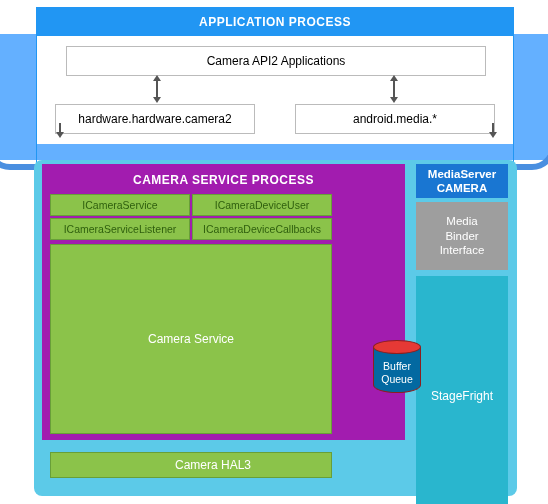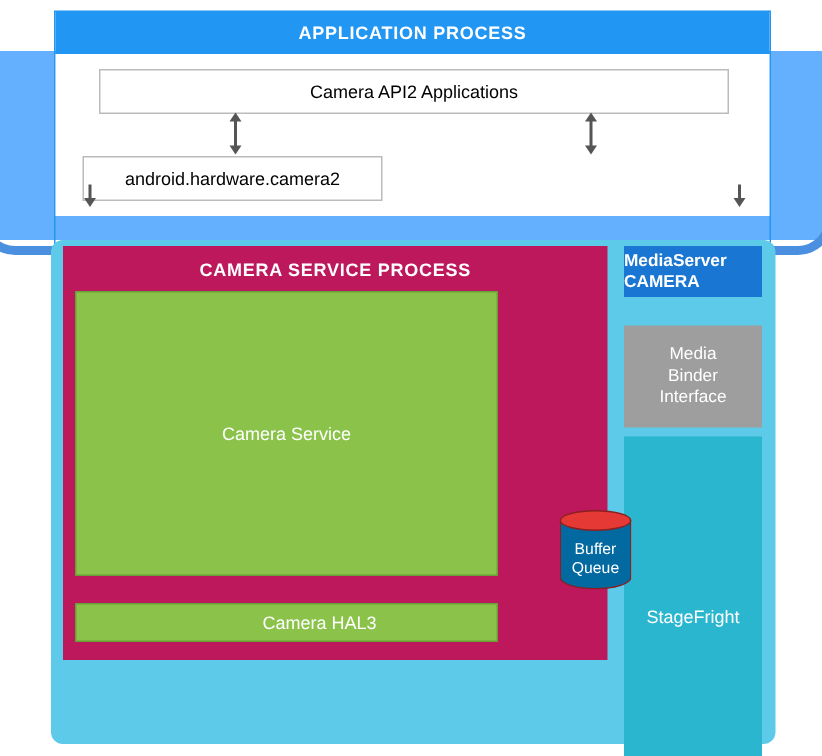--- a/index.html
+++ b/index.html
@@ -79,21 +79,21 @@
     background: #5ccae8;
     border-radius: 8px;
   }
 
   .csp {
     position: absolute;
     left: 8px;
     top: 4px;
     width: 363px;
     height: 276px;
-    background: #be185d;
+    background: #a21caf;
   }
   .csp-header {
     color: #fff;
     font-size: 12px;
     font-weight: bold;
     text-align: center;
     padding: 9px 0;
     letter-spacing: 0.5px;
   }
   .csp-inner {
@@ -149,34 +149,35 @@
     right: 9px;
     top: 4px;
     width: 92px;
     height: 326px;
   }
   .msp-header {
     background: #1976d2;
     color: #fff;
     font-size: 11.5px;
     font-weight: bold;
+    text-align: center;
     padding: 3px 0 4px 0;
     line-height: 1.25;
     height: 34px;
   }
   .media-binder {
     background: #9e9e9e;
     color: #fff;
     font-size: 11.5px;
     text-align: center;
     display: flex;
     align-items: center;
     justify-content: center;
     height: 68px;
-    margin-top: 19px;
+    margin-top: 4px;
     line-height: 1.3;
   }
   .stagefright {
     background: #29b6ce;
     color: #fff;
     font-size: 12px;
     display: flex;
     align-items: center;
     justify-content: center;
     height: 239px;
@@ -277,35 +278,42 @@
 
 <div class="blue-band"></div>
 <div class="left-connector"></div>
 <div class="right-connector"></div>
 
 <div class="app-process">
   <div class="app-process-header">APPLICATION PROCESS</div>
   <div class="app-body">
     <div class="api2-box">Camera API2 Applications</div>
     <div class="app-lower-row">
-      <div class="hw-box">android.hardware.camera2</div>
+      <div class="hw-box">hardware.hardware.camera2</div>
+      <div class="hw-box">android.media.*</div>
     </div>
   </div>
 </div>
 
 <div id="ar1" class="arrow-v"></div>
 <div id="ar2" class="arrow-v"></div>
 <div id="ar-hw-left" class="arrow-v"></div>
 <div id="ar-hw-right" class="arrow-v"></div>
 
 <div class="mid-container">
 
   <div class="csp">
     <div class="csp-header">CAMERA SERVICE PROCESS</div>
     <div class="csp-inner">
+      <div class="aidl-grid">
+        <div class="aidl-cell">ICameraService</div>
+        <div class="aidl-cell">ICameraDeviceUser</div>
+        <div class="aidl-cell">ICameraServiceListener</div>
+        <div class="aidl-cell">ICameraDeviceCallbacks</div>
+      </div>
       <div class="cam-service">Camera Service</div>
       <div class="cam-hal">Camera HAL3</div>
     </div>
   </div>
 
   <div class="msp">
     <div class="msp-header">
       <span>MediaServer</span><br>
       <span>CAMERA</span>
     </div>

